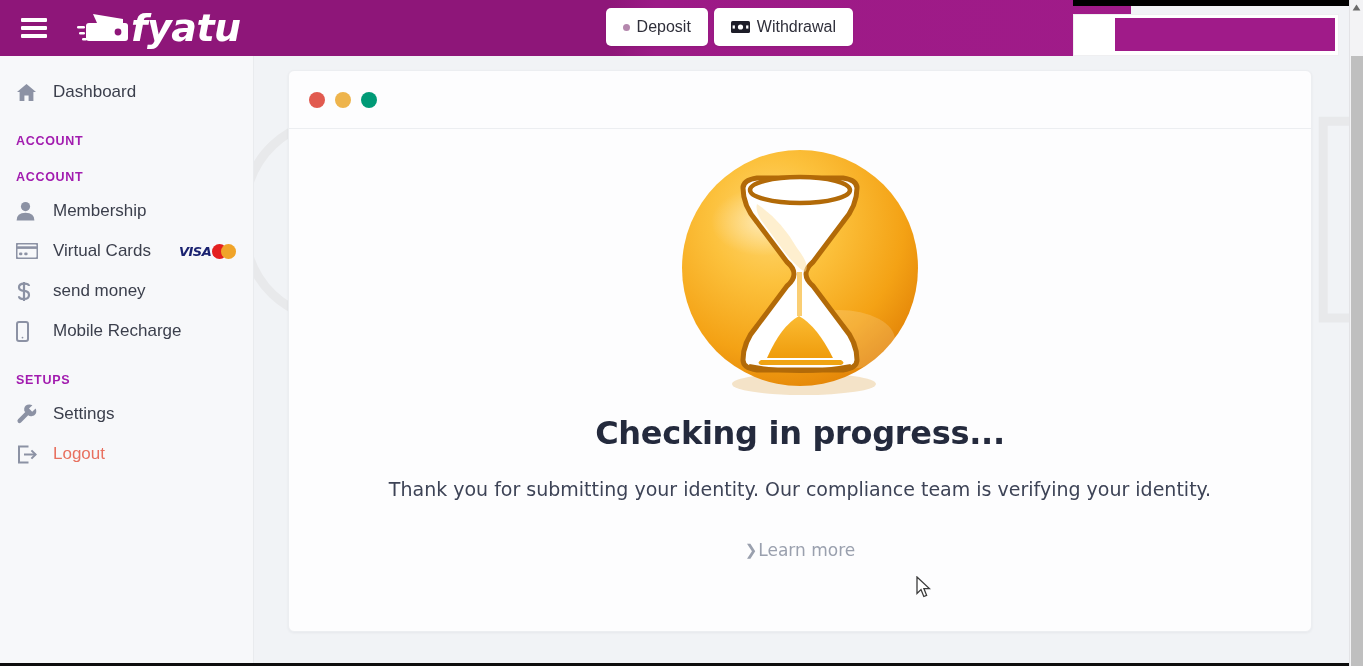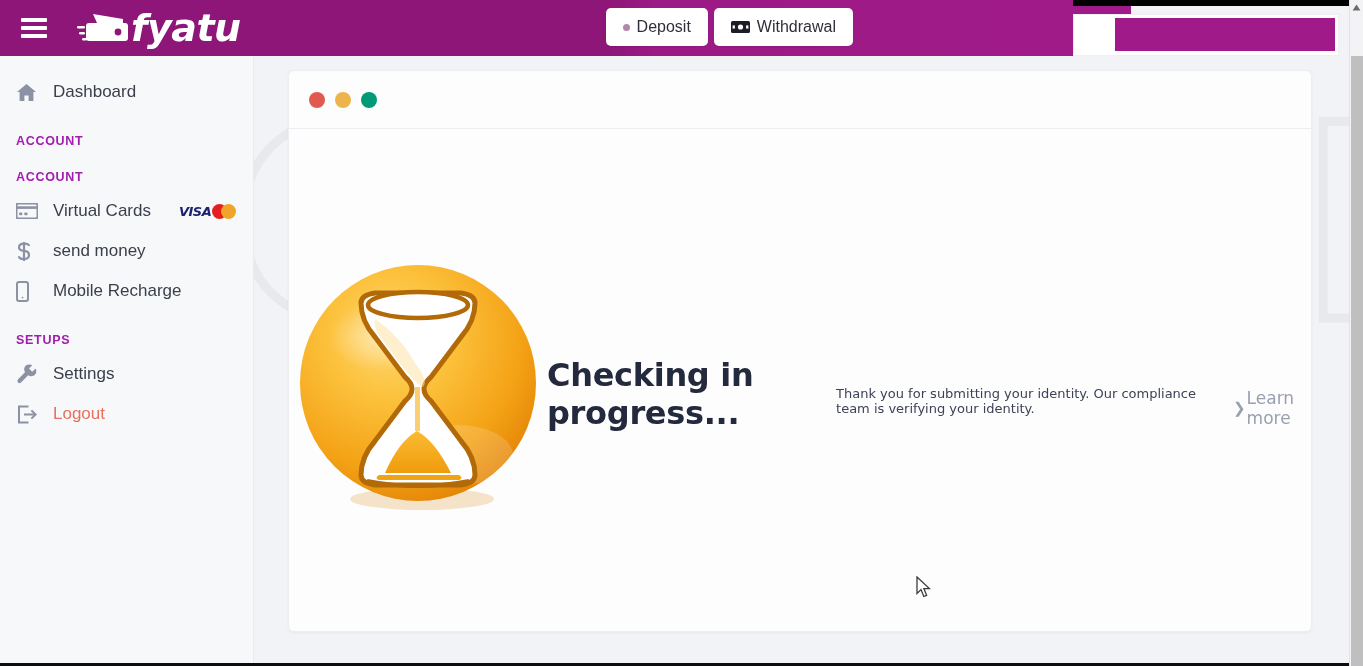--- a/index.html
+++ b/index.html
@@ -291,21 +291,21 @@
   .tl {
     width: 16px; height: 16px; border-radius: 50%;
     display: block;
     cursor: pointer;
   }
 
   .panel-body {
     position: relative;
     height: 503px;
     display: flex;
-    flex-direction: row;
+    flex-direction: column;
     align-items: center;
     padding-top: 15px;
   }
 
   .hourglass-wrap {
     width: 258px;
     height: 258px;
     position: relative;
   }
   .hourglass-wrap svg { display: block; width: 258px; height: 258px; }
@@ -313,21 +313,21 @@
   .status-title {
     margin-top: 12px;
     font-family: "DejaVu Sans", sans-serif;
     font-size: 32px;
     font-weight: bold;
     color: #242a3d;
     letter-spacing: -0.3px;
   }
   .status-sub {
     margin-top: 26px;
-    font-size: 13px;
+    font-size: 19px;
     color: #3d4356;
     font-family: "DejaVu Sans", sans-serif;
   }
   .learn-more {
     margin-top: 40px;
     font-size: 17px;
     color: #9aa0ae;
     font-family: "DejaVu Sans", sans-serif;
     display: inline-flex;
     align-items: center;
@@ -426,20 +426,29 @@
       </span>
       <span class="lbl">Dashboard</span>
     </div>
 
     <div class="sec-label">ACCOUNT</div>
 
 
 
     <div class="sec-label">ACCOUNT</div>
 
+    <div class="nav-item">
+      <span class="ic">
+        <svg width="19" height="20" viewBox="0 0 19 20" fill="currentColor">
+          <circle cx="9.5" cy="5.6" r="4.6"></circle>
+          <path d="M0.6 19.5 Q0.6 11.8 9.5 11.8 Q18.4 11.8 18.4 19.5 Z"></path>
+        </svg>
+      </span>
+      <span class="lbl">Membership</span>
+    </div>
 
     <div class="nav-item">
       <span class="ic">
         <svg width="22" height="16" viewBox="0 0 22 16" fill="currentColor">
           <rect x="0.5" y="0.5" width="21" height="15" rx="2" fill="none" stroke="currentColor" stroke-width="2"></rect>
           <rect x="0.5" y="3.3" width="21" height="2.6"></rect>
           <rect x="3" y="9.6" width="3.4" height="2.6" rx="1.2"></rect>
           <rect x="8.2" y="9.6" width="3.4" height="2.6" rx="1.2"></rect>
         </svg>
       </span>

